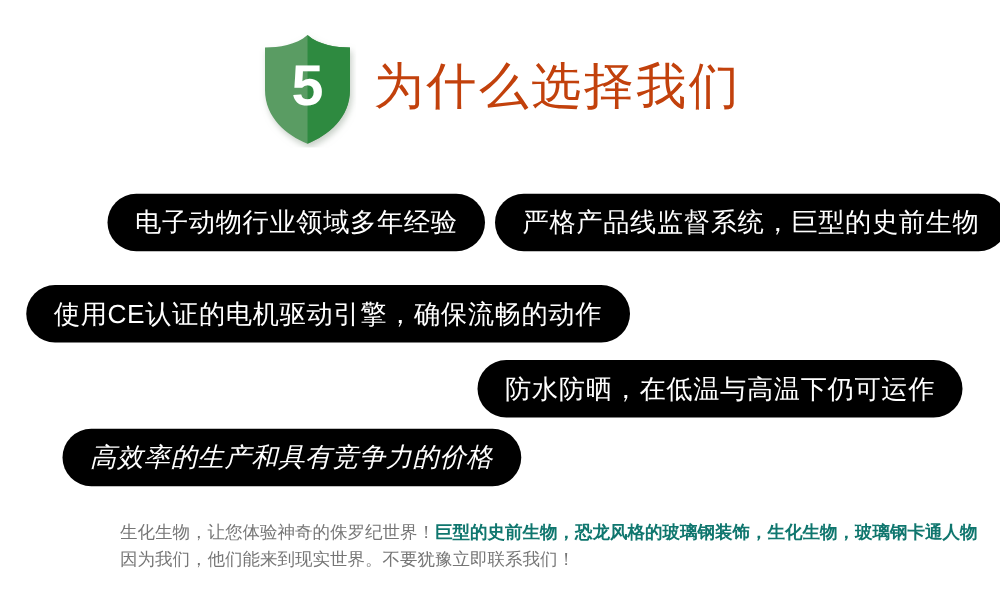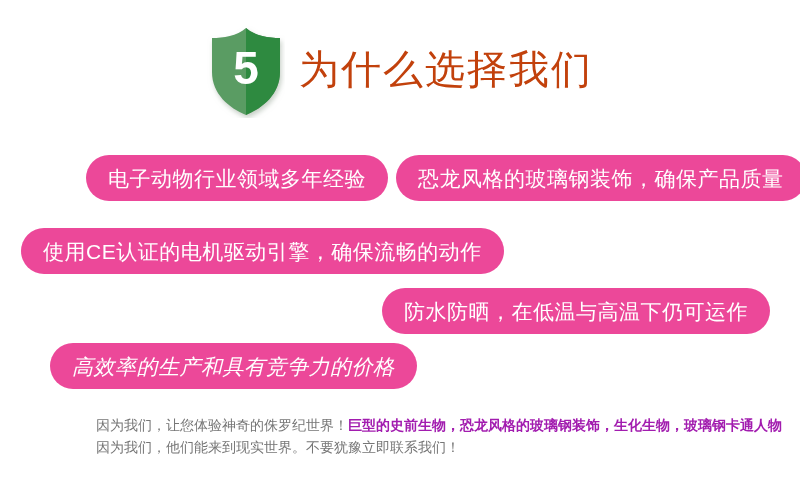--- a/index.html
+++ b/index.html
@@ -63,21 +63,21 @@
     color: #c2410c;
     letter-spacing: 2px;
     white-space: nowrap;
     line-height: 1;
     padding-bottom: 6px;
   }
 
   
   .pill {
     position: absolute;
-    background: #ec4899;
+    background: #000000;
     color: #ffffff;
     border-radius: 999px;
     font-size: 21px;
     line-height: 1;
     white-space: nowrap;
     display: flex;
     align-items: center;
     height: 46px;
     padding: 0 22px;
     box-sizing: border-box;
@@ -94,21 +94,21 @@
     position: absolute;
     left: 96px;
     top: 414px;
     width: 660px;
     color: #767676;
     font-size: 14px;
     line-height: 22px;
   }
   .footer .line { white-space: nowrap; }
   .footer .hl {
-    color: #a21caf;
+    color: #0f766e;
     font-weight: bold;
   }
 </style>
 </head>
 <body>
 
 <div id="page">
 
   <div class="header">
 
@@ -127,30 +127,30 @@
       <div class="shield-number">5</div>
     </div>
 
     <div class="header-title">为什么选择我们</div>
   </div>
 
   <div class="pill pill-1">
     <span>电子动物行业领域多年经验</span>
   </div>
   <div class="pill pill-2">
-    <span>恐龙风格的玻璃钢装饰，确保产品质量</span>
+    <span>严格产品线监督系统，巨型的史前生物</span>
   </div>
   <div class="pill pill-3">
     <span>使用CE认证的电机驱动引擎，确保流畅的动作</span>
   </div>
   <div class="pill pill-4">
     <span>防水防晒，在低温与高温下仍可运作</span>
   </div>
   <div class="pill pill-5">
     <span>高效率的生产和具有竞争力的价格</span>
   </div>
 
   <div class="footer">
-    <div class="line"><span>因为我们，让您体验神奇的侏罗纪世界！</span><span class="hl">巨型的史前生物，恐龙风格的玻璃钢装饰，生化生物，玻璃钢卡通人物</span></div>
+    <div class="line"><span>生化生物，让您体验神奇的侏罗纪世界！</span><span class="hl">巨型的史前生物，恐龙风格的玻璃钢装饰，生化生物，玻璃钢卡通人物</span></div>
     <div class="line">因为我们，他们能来到现实世界。不要犹豫立即联系我们！</div>
   </div>
 
 </div>
 
 </body></html>

